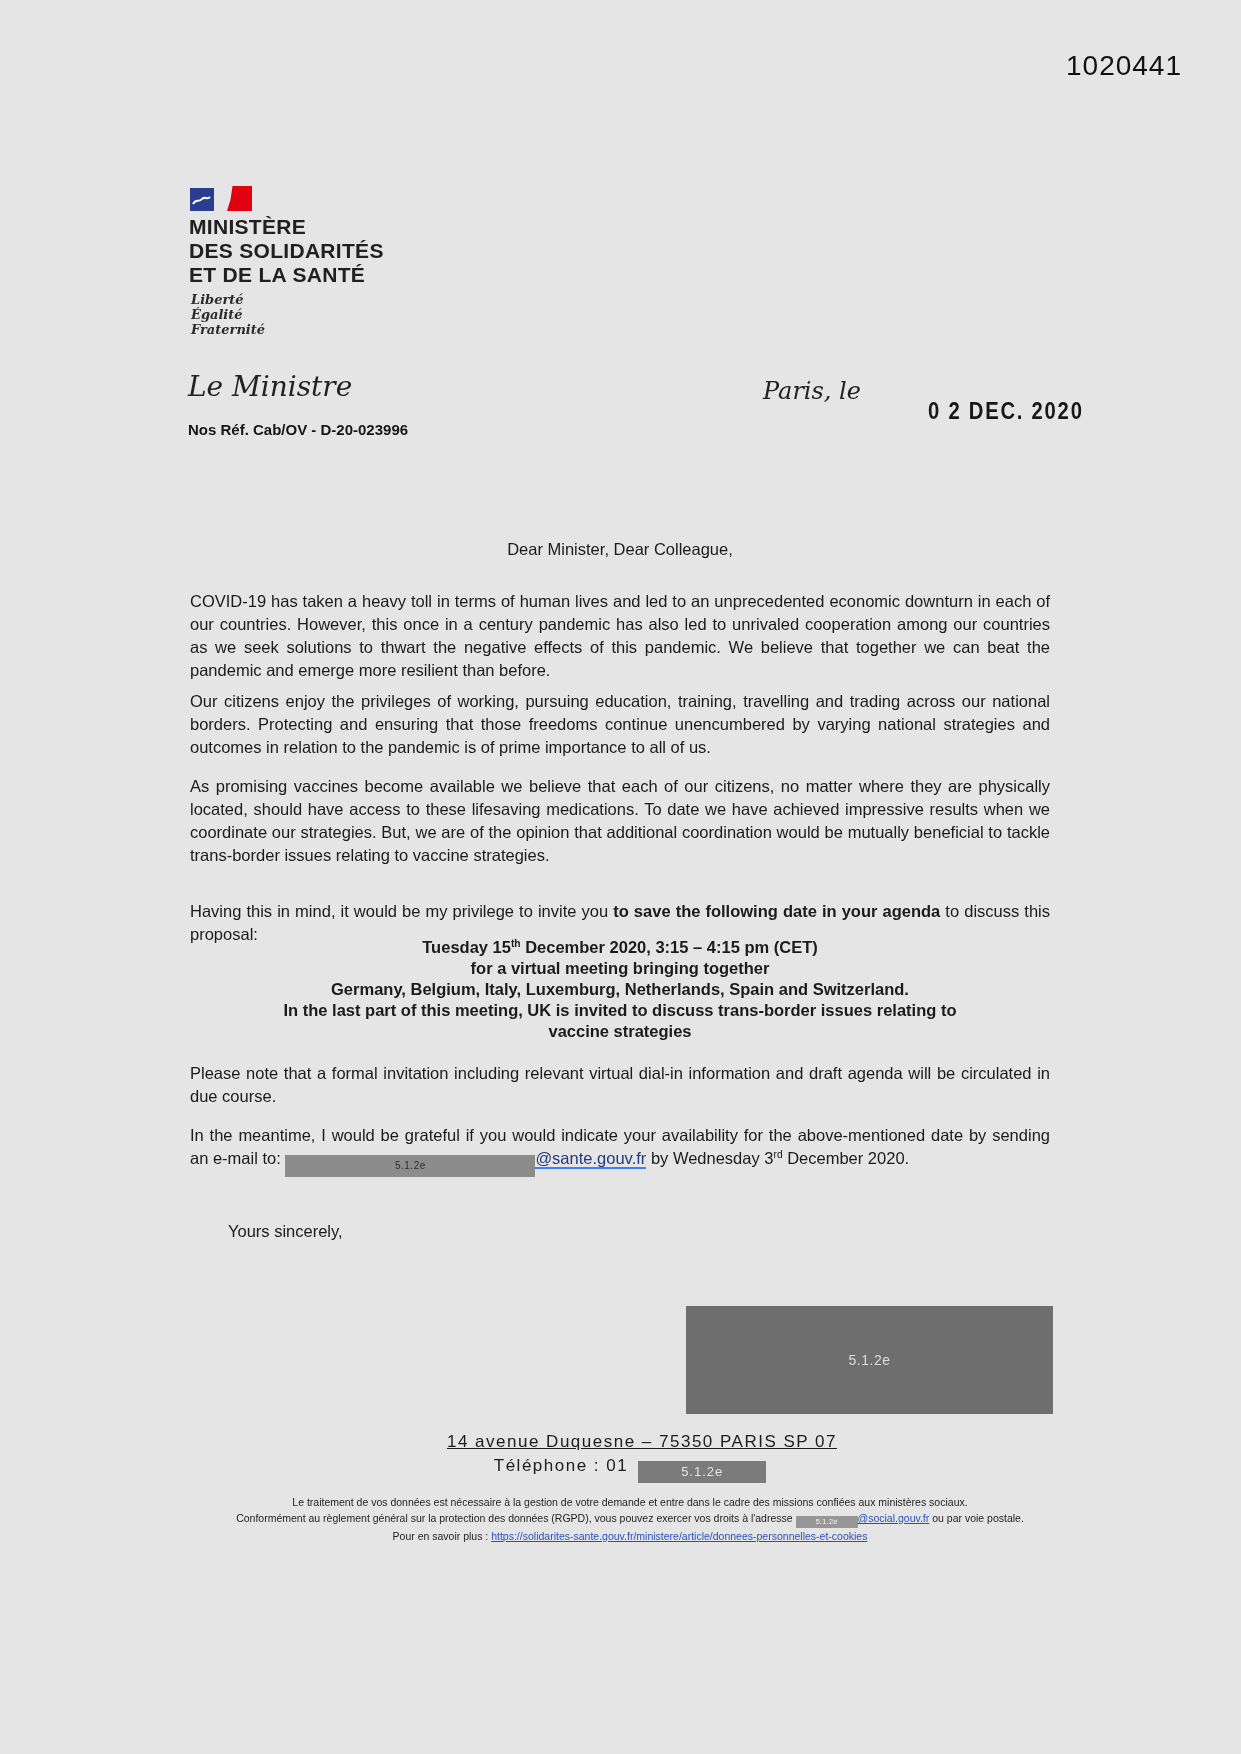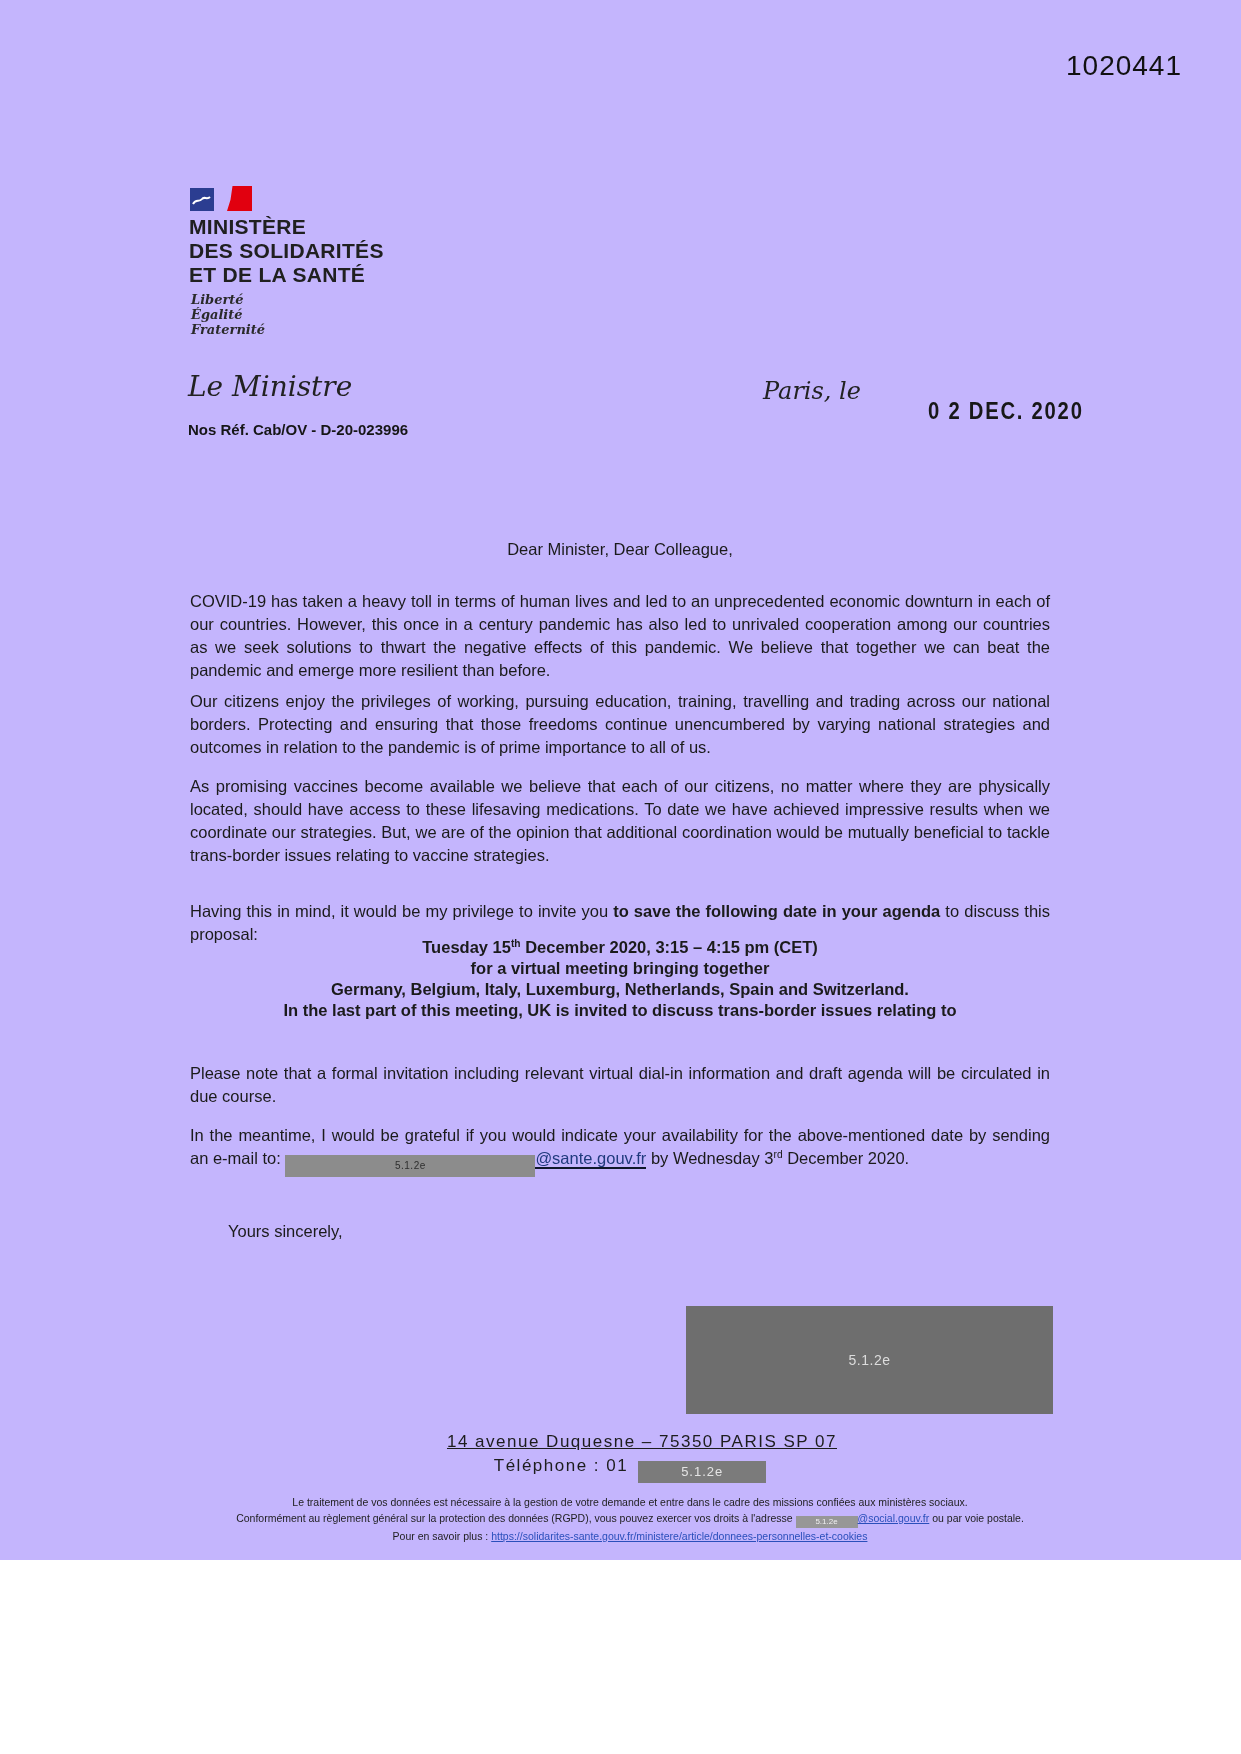--- a/index.html
+++ b/index.html
@@ -1,18 +1,18 @@
 <!DOCTYPE html>
 <html><head>
 <meta charset="utf-8">
 <style>
   * { margin:0; padding:0; box-sizing:border-box; }
   html,body { background:#ffffff; }
   #page {
-    position:relative; width:1241px; height:1560px; background:#c4b5fd;
+    position:relative; width:1241px; height:1754px; background:#e5e5e5;
     font-family:"Liberation Sans", sans-serif; color:#1c1c1c; overflow:hidden;
   }
   .doc-number { position:absolute; top:50px; left:1066px; font-size:28px; letter-spacing:1px; color:#111; }
 
   
   .logo { position:absolute; left:190px; top:186px; width:70px; height:26px; }
   .flag-blue { position:absolute; left:0; top:2px; width:24px; height:23px; background:#2b3d91; }
   .flag-red  { position:absolute; left:37px; top:0; width:25px; height:25px; background:#e1000f;
                clip-path:polygon(22% 0,100% 0,100% 100%,0 100%,14% 55%); }
   .marianne { position:absolute; left:2px; top:6px; }
@@ -44,21 +44,21 @@
   .p5 { top:1062px; }
   .p6 { top:1124px; }
   .closing { position:absolute; left:228px; top:1222px; font-size:16.5px; color:#1b1b1b; }
   b.inlinebold { font-weight:bold; }
   sup { font-size:0.62em; vertical-align:super; line-height:0; }
 
   
   .inline-redact { display:inline-block; width:250px; height:22px; background:#8c8c8c;
                    color:#2e2e2e; font-size:10px; line-height:22px; text-align:center;
                    vertical-align:-5px; letter-spacing:0.5px; }
-  .email-wrap { border-bottom:2px solid #0f172a; }
+  .email-wrap { border-bottom:2px solid #3b82f6; }
   .email-link { color:#203a7d; text-decoration:none; }
   .sig-redact { position:absolute; left:686px; top:1306px; width:367px; height:108px;
                 background:#6e6e6e; display:flex; align-items:center; justify-content:center;
                 color:#dcdcdc; font-size:14px; letter-spacing:0.5px; }
 
   
   .footer-address { position:absolute; left:32px; top:1432px; width:1220px; text-align:center;
                     font-size:17px; letter-spacing:1.5px; color:#1d1d1d;text-decoration:underline; }
   .footer-phone { position:absolute; left:20px; top:1456px; width:1220px; text-align:center;
                   font-size:17px; letter-spacing:1.5px; color:#1d1d1d; }
@@ -110,20 +110,21 @@
   <div class="bodytext p2">Our citizens enjoy the privileges of working, pursuing  education, training, travelling and trading across our national borders.  Protecting and ensuring that those freedoms continue unencumbered by varying national strategies and outcomes in relation to the pandemic is of prime importance to all of us.</div>
   <div class="bodytext p3">As promising vaccines become available we believe that each of our citizens, no matter where they are physically located, should have access to these lifesaving medications.  To date we have achieved impressive results when we coordinate our strategies.  But, we are of the opinion that additional coordination would be mutually beneficial to tackle trans-border issues relating to vaccine strategies.</div>
 
   <div class="bodytext p4"><span>Having this in mind, it would be my privilege to invite you </span><b class="inlinebold">to save the following date in your agenda</b><span> to discuss this proposal:</span></div>
 
   <div class="bodytext invite">
     <div><span>Tuesday 15</span><sup>th</sup><span> December 2020, 3:15 – 4:15 pm (CET)</span></div>
     <div>for a virtual meeting bringing together</div>
     <div>Germany, Belgium, Italy, Luxemburg, Netherlands, Spain and Switzerland.</div>
     <div class="it">In the last part of this meeting, UK is invited to discuss trans-border issues relating to</div>
+    <div class="it">vaccine strategies</div>
   </div>
 
   <div class="bodytext p5">Please note that a formal invitation including relevant virtual dial-in information and draft agenda will be circulated in due course.</div>
 
   <div class="bodytext p6"><span>In the meantime, I would be grateful if you would indicate your availability for the above-mentioned date by sending an e-mail to: </span><span class="email-wrap"><span class="inline-redact">5.1.2e</span><span class="email-link">@sante.gouv.fr</span></span><span> by Wednesday 3</span><sup>rd</sup><span> December 2020.</span></div>
 
   <div class="closing">Yours sincerely,</div>
 
   <div class="sig-redact">
     <span>5.1.2e</span>

